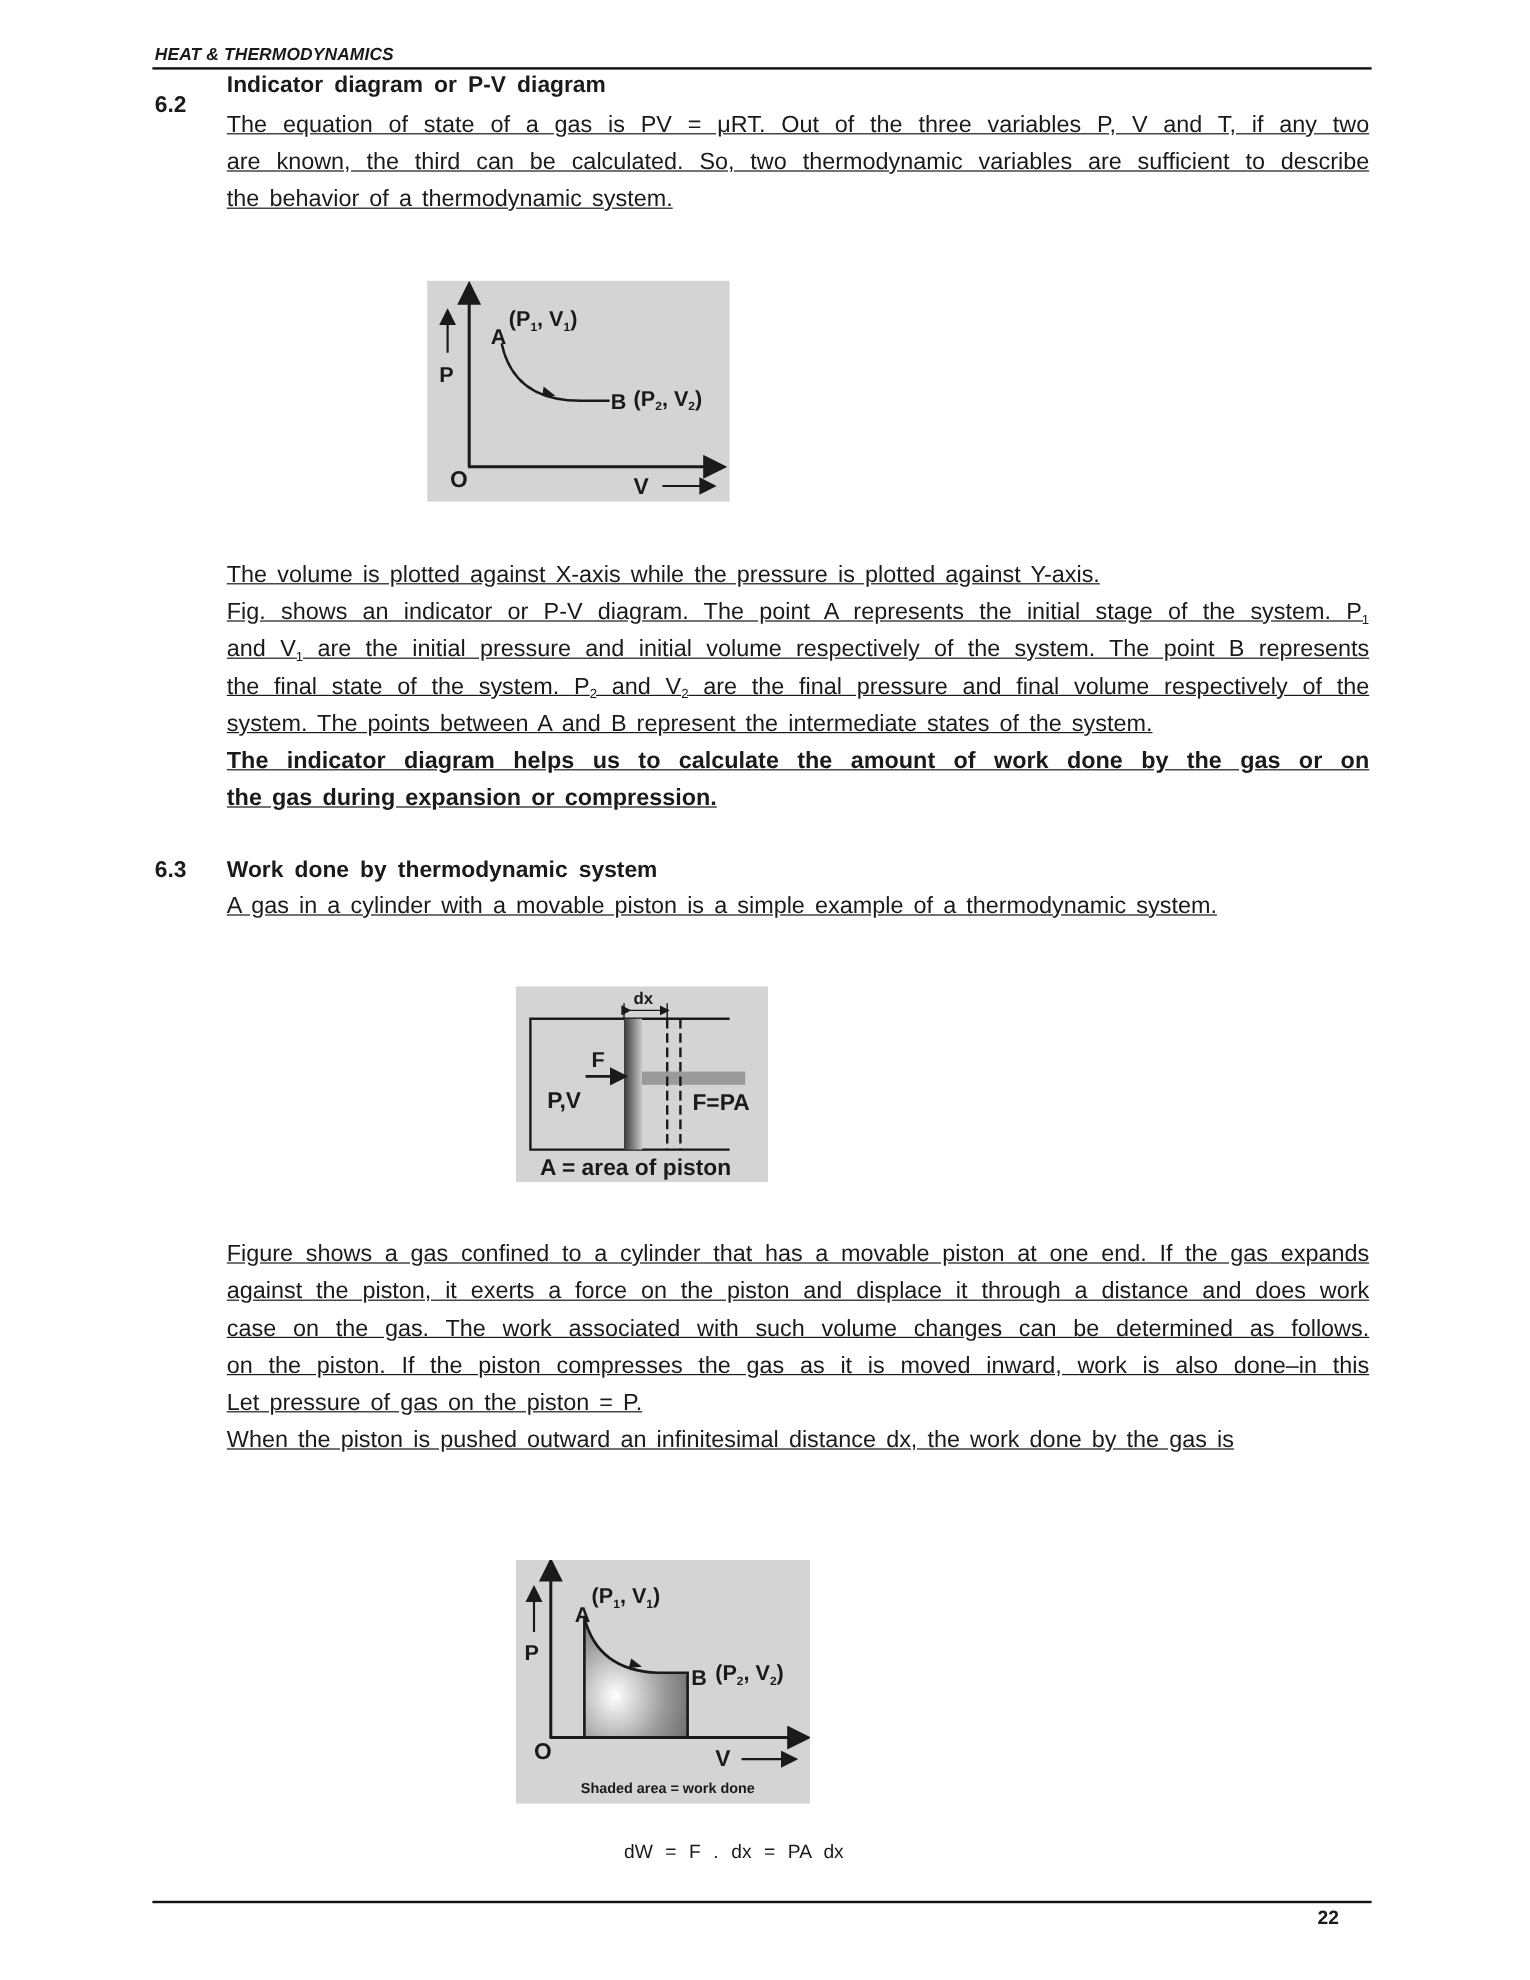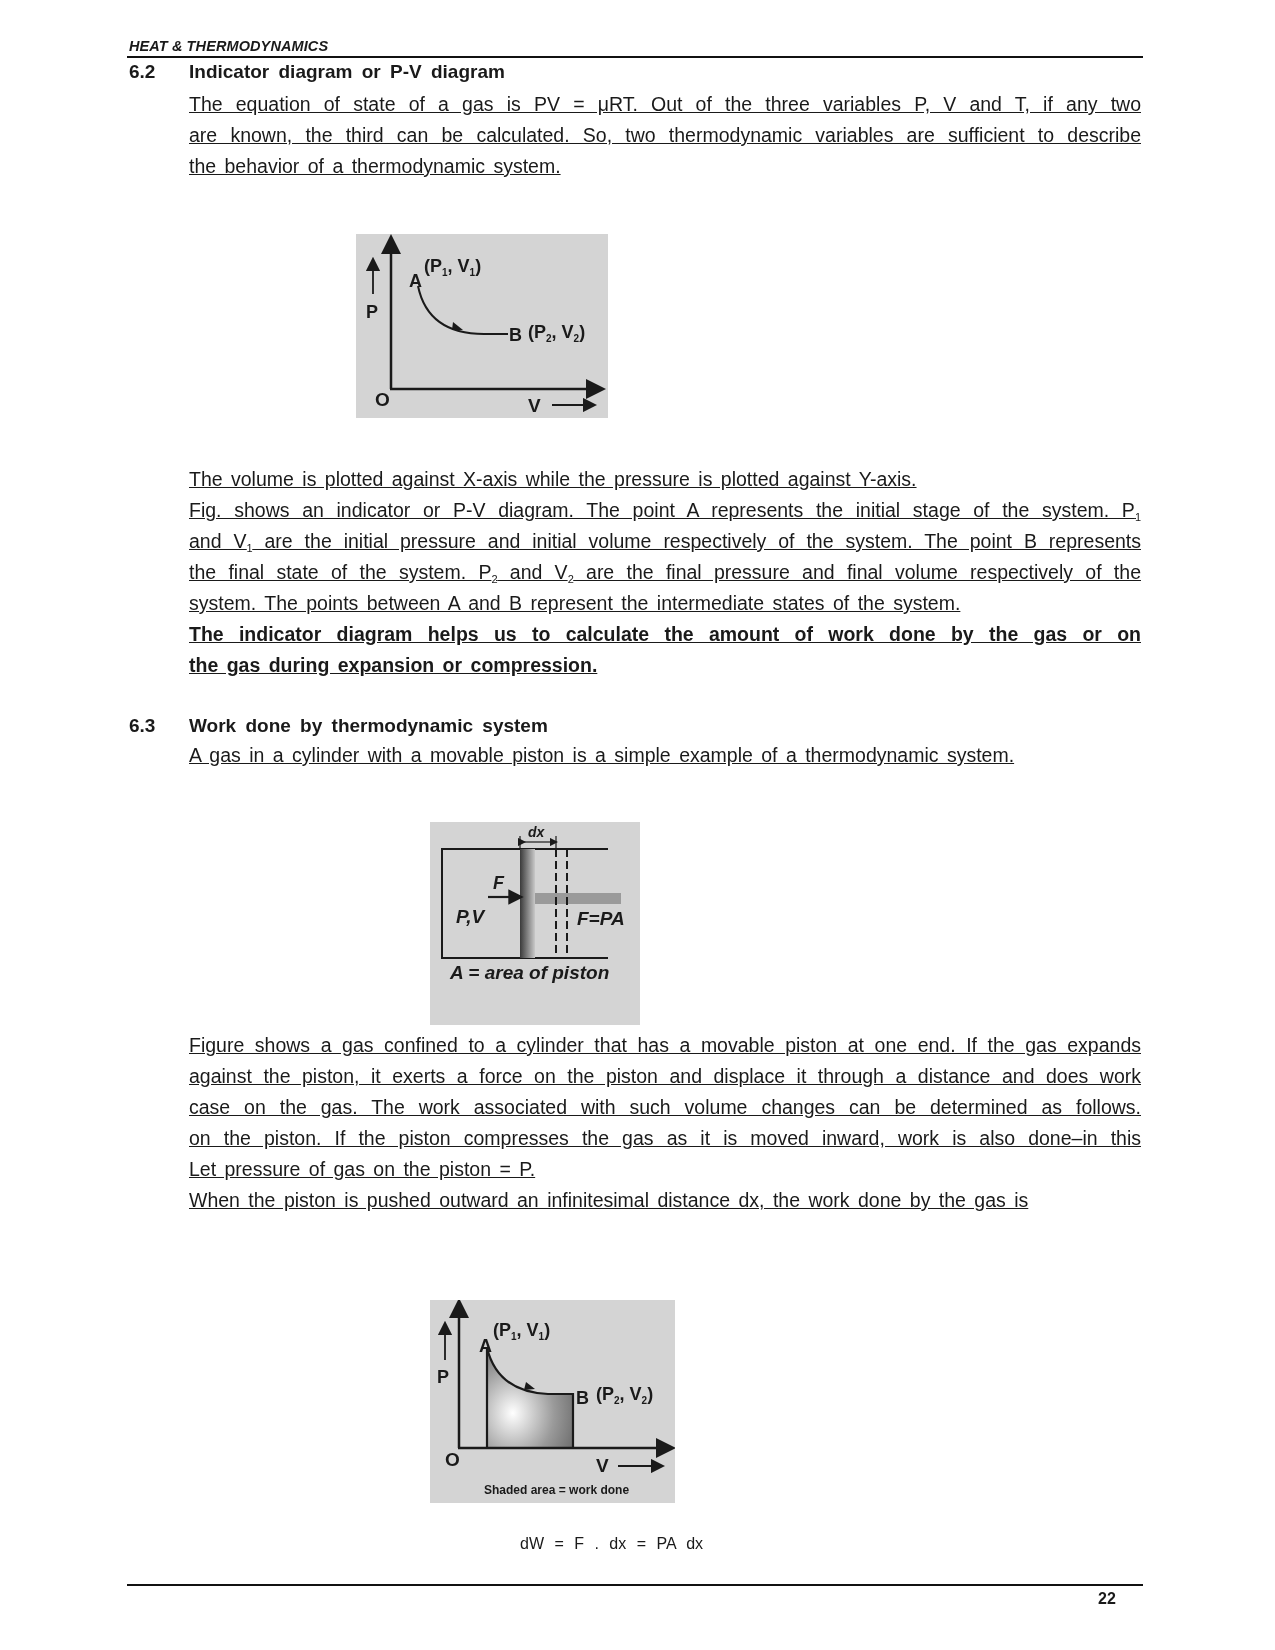--- a/index.html
+++ b/index.html
@@ -22,21 +22,21 @@
   .equation { left: 520px; top: 1535px; font-size: 16px; word-spacing: 6px; }
   .foot-rule { left: 127px; top: 1584px; width: 1016px; height: 2px; background: #111; }
   .page-num { left: 1098px; top: 1590px; font-size: 16px; font-weight: bold; }
 </style>
 </head>
 <body>
 
 <div class="abs running-head">HEAT &amp; THERMODYNAMICS</div>
 <div class="abs head-rule"></div>
 
-<div class="abs sec-num" style="left:129px; top:61px;">6.2</div>
+<div class="abs sec-num" style="left:129px; top:77px;">6.2</div>
 <div class="abs sec-title" style="left:189px; top:61px;">Indicator diagram or P-V diagram</div>
 
 <div class="abs para" style="top:89px;">
   <span class="line">The equation of state of a gas is PV = μRT. Out of the three variables P, V and T, if any two</span>
   <span class="line">are known, the third can be calculated. So, two thermodynamic variables are sufficient to describe</span>
   <span class="line last">the behavior of a thermodynamic system.</span>
 </div>
 
 <div class="abs fig" style="left:356px; top:234px; width:252px; height:184px;">
   <svg width="252" height="184" viewBox="0 0 252 184">
@@ -77,21 +77,21 @@
   <span class="line bold">The indicator diagram helps us to calculate the amount of work done by the gas or on</span>
   <span class="line last bold">the gas during expansion or compression.</span>
 </div>
 
 <div class="abs sec-num" style="left:129px; top:715px;">6.3</div>
 <div class="abs sec-title" style="left:189px; top:715px;">Work done by thermodynamic system</div>
 <div class="abs para" style="top:740px;">
   <span class="line last">A gas in a cylinder with a movable piston is a simple example of a thermodynamic system.</span>
 </div>
 
-<div class="abs fig" style="left:430px; top:822px; width:210px; height:203px;font-style:italic;">
+<div class="abs fig" style="left:430px; top:822px; width:210px; height:163px;">
   <svg width="210" height="163" viewBox="0 0 210 163">
     <defs>
       <linearGradient id="pistonGrad" x1="0" x2="1" y1="0" y2="0">
         <stop offset="0" stop-color="#3a3a3a"></stop>
         <stop offset="1" stop-color="#c8c8c8"></stop>
       </linearGradient>
       <marker id="ah2" markerWidth="7" markerHeight="7" refX="3.5" refY="3.5" orient="auto">
         <path d="M0,0 L7,3.5 L0,7 Z" fill="#1a1a1a"></path>
       </marker>
     </defs>

